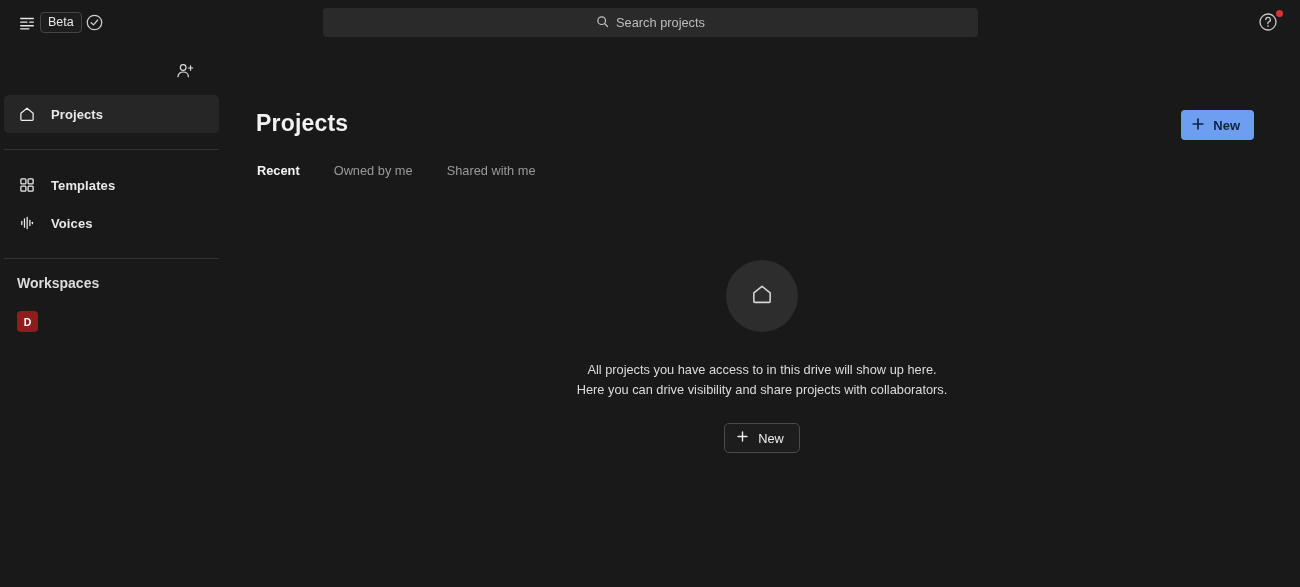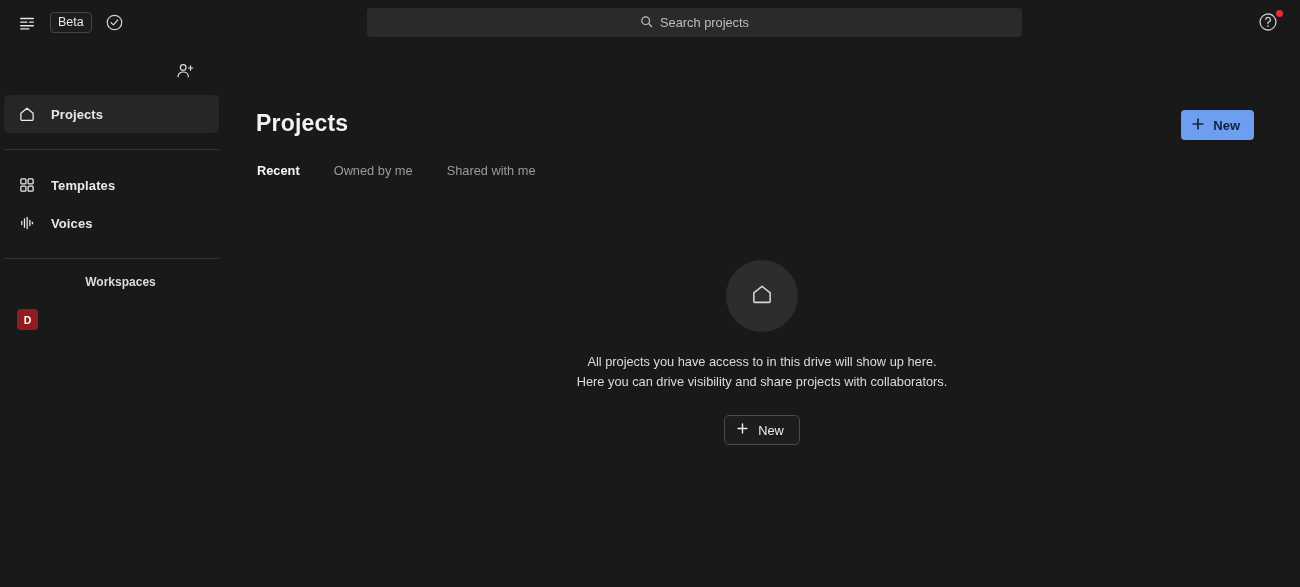--- a/index.html
+++ b/index.html
@@ -11,39 +11,39 @@
   }
   body { position: relative; color: #e8e8e8; }
 
   
   .topbar {
     position: absolute; top: 0; left: 0; width: 1300px; height: 45px;
     background: #191919;
   }
   .tb-left {
     position: absolute; left: 14px; top: 0; height: 45px;
-    display: flex; align-items: center; gap: 10px;
+    display: flex; align-items: center; 
   }
   .icon-btn {
     width: 26px; height: 26px;
     display: flex; align-items: center; justify-content: center;
     cursor: pointer; border-radius: 4px;
   }
   .beta-badge {
     border: 1px solid #444; border-radius: 4px;
     padding: 2px 7px 3px;
     font-size: 12.5px; color: #e9e9e9; line-height: 1.15;
     cursor: pointer; background: #1d1d1d;
   }
   .searchbar {
     position: absolute; left: 323px; top: 8px;
     width: 655px; height: 29px;
     background: #2a2a2a; border-radius: 4px;
     display: flex; align-items: center; justify-content: center;
-    gap: 7px; cursor: text; margin-left: 44px;
+    gap: 7px; cursor: text;
   }
   .searchbar .ph { font-size: 12.8px; color: #bdbdbd; }
   .help-wrap {
     position: absolute; right: 19px; top: 11px;
     width: 24px; height: 24px; cursor: pointer;
   }
   .help-dot {
     position: absolute; right: -2px; top: -1px;
     width: 7px; height: 7px; border-radius: 50%;
     background: #e0302f;
@@ -73,22 +73,22 @@
   .nav-item.active { background: #262626; }
   .nav-item .ni-ico {
     width: 20px; height: 20px; flex: 0 0 20px;
     display: flex; align-items: center; justify-content: center;
   }
   .nav-item .ni-label { font-size: 13px; font-weight: bold; letter-spacing: .1px; }
   .sb-divider {
     height: 1px; background: #333; margin: 16px 5px 16px 4px;
   }
   .sb-section-title {
-    font-size: 12px; font-weight: bold; color: #dcdcdc;
-    padding-left: 17px; margin-bottom: 8px; text-align: center;
+    font-size: 14px; font-weight: bold; color: #dcdcdc;
+    padding-left: 17px; margin-bottom: 8px;
   }
   .ws-avatar-row { margin-top: 20px; padding-left: 17px; }
   .ws-avatar {
     width: 21px; height: 21px; border-radius: 4px;
     background: #8f1d1d;
     display: flex; align-items: center; justify-content: center;
     font-size: 10.5px; font-weight: bold; color: #fff;
     cursor: pointer;
   }
 
@@ -125,21 +125,21 @@
   .empty {
     position: absolute; left: 0; right: 0; top: 215px;
     display: flex; flex-direction: column; align-items: center;
   }
   .empty-circle {
     width: 72px; height: 72px; border-radius: 50%;
     background: #2d2d2d;
     display: flex; align-items: center; justify-content: center;
   }
   .empty-lines {
-    margin-top: 20px; text-align: center;
+    margin-top: 28px; text-align: center;
     font-size: 12.8px; color: #dcdcdc; line-height: 20px;
   }
   .new-btn-secondary {
     margin-top: 23px;
     background: #1d1d1d; color: #eee;
     border: 1px solid #4a4a4a; border-radius: 5px;
     height: 30px; padding: 0 15px 0 11px;
     display: flex; align-items: center; gap: 9px;
     font-size: 12.8px; cursor: pointer;
     font-family: "Liberation Sans", sans-serif;

